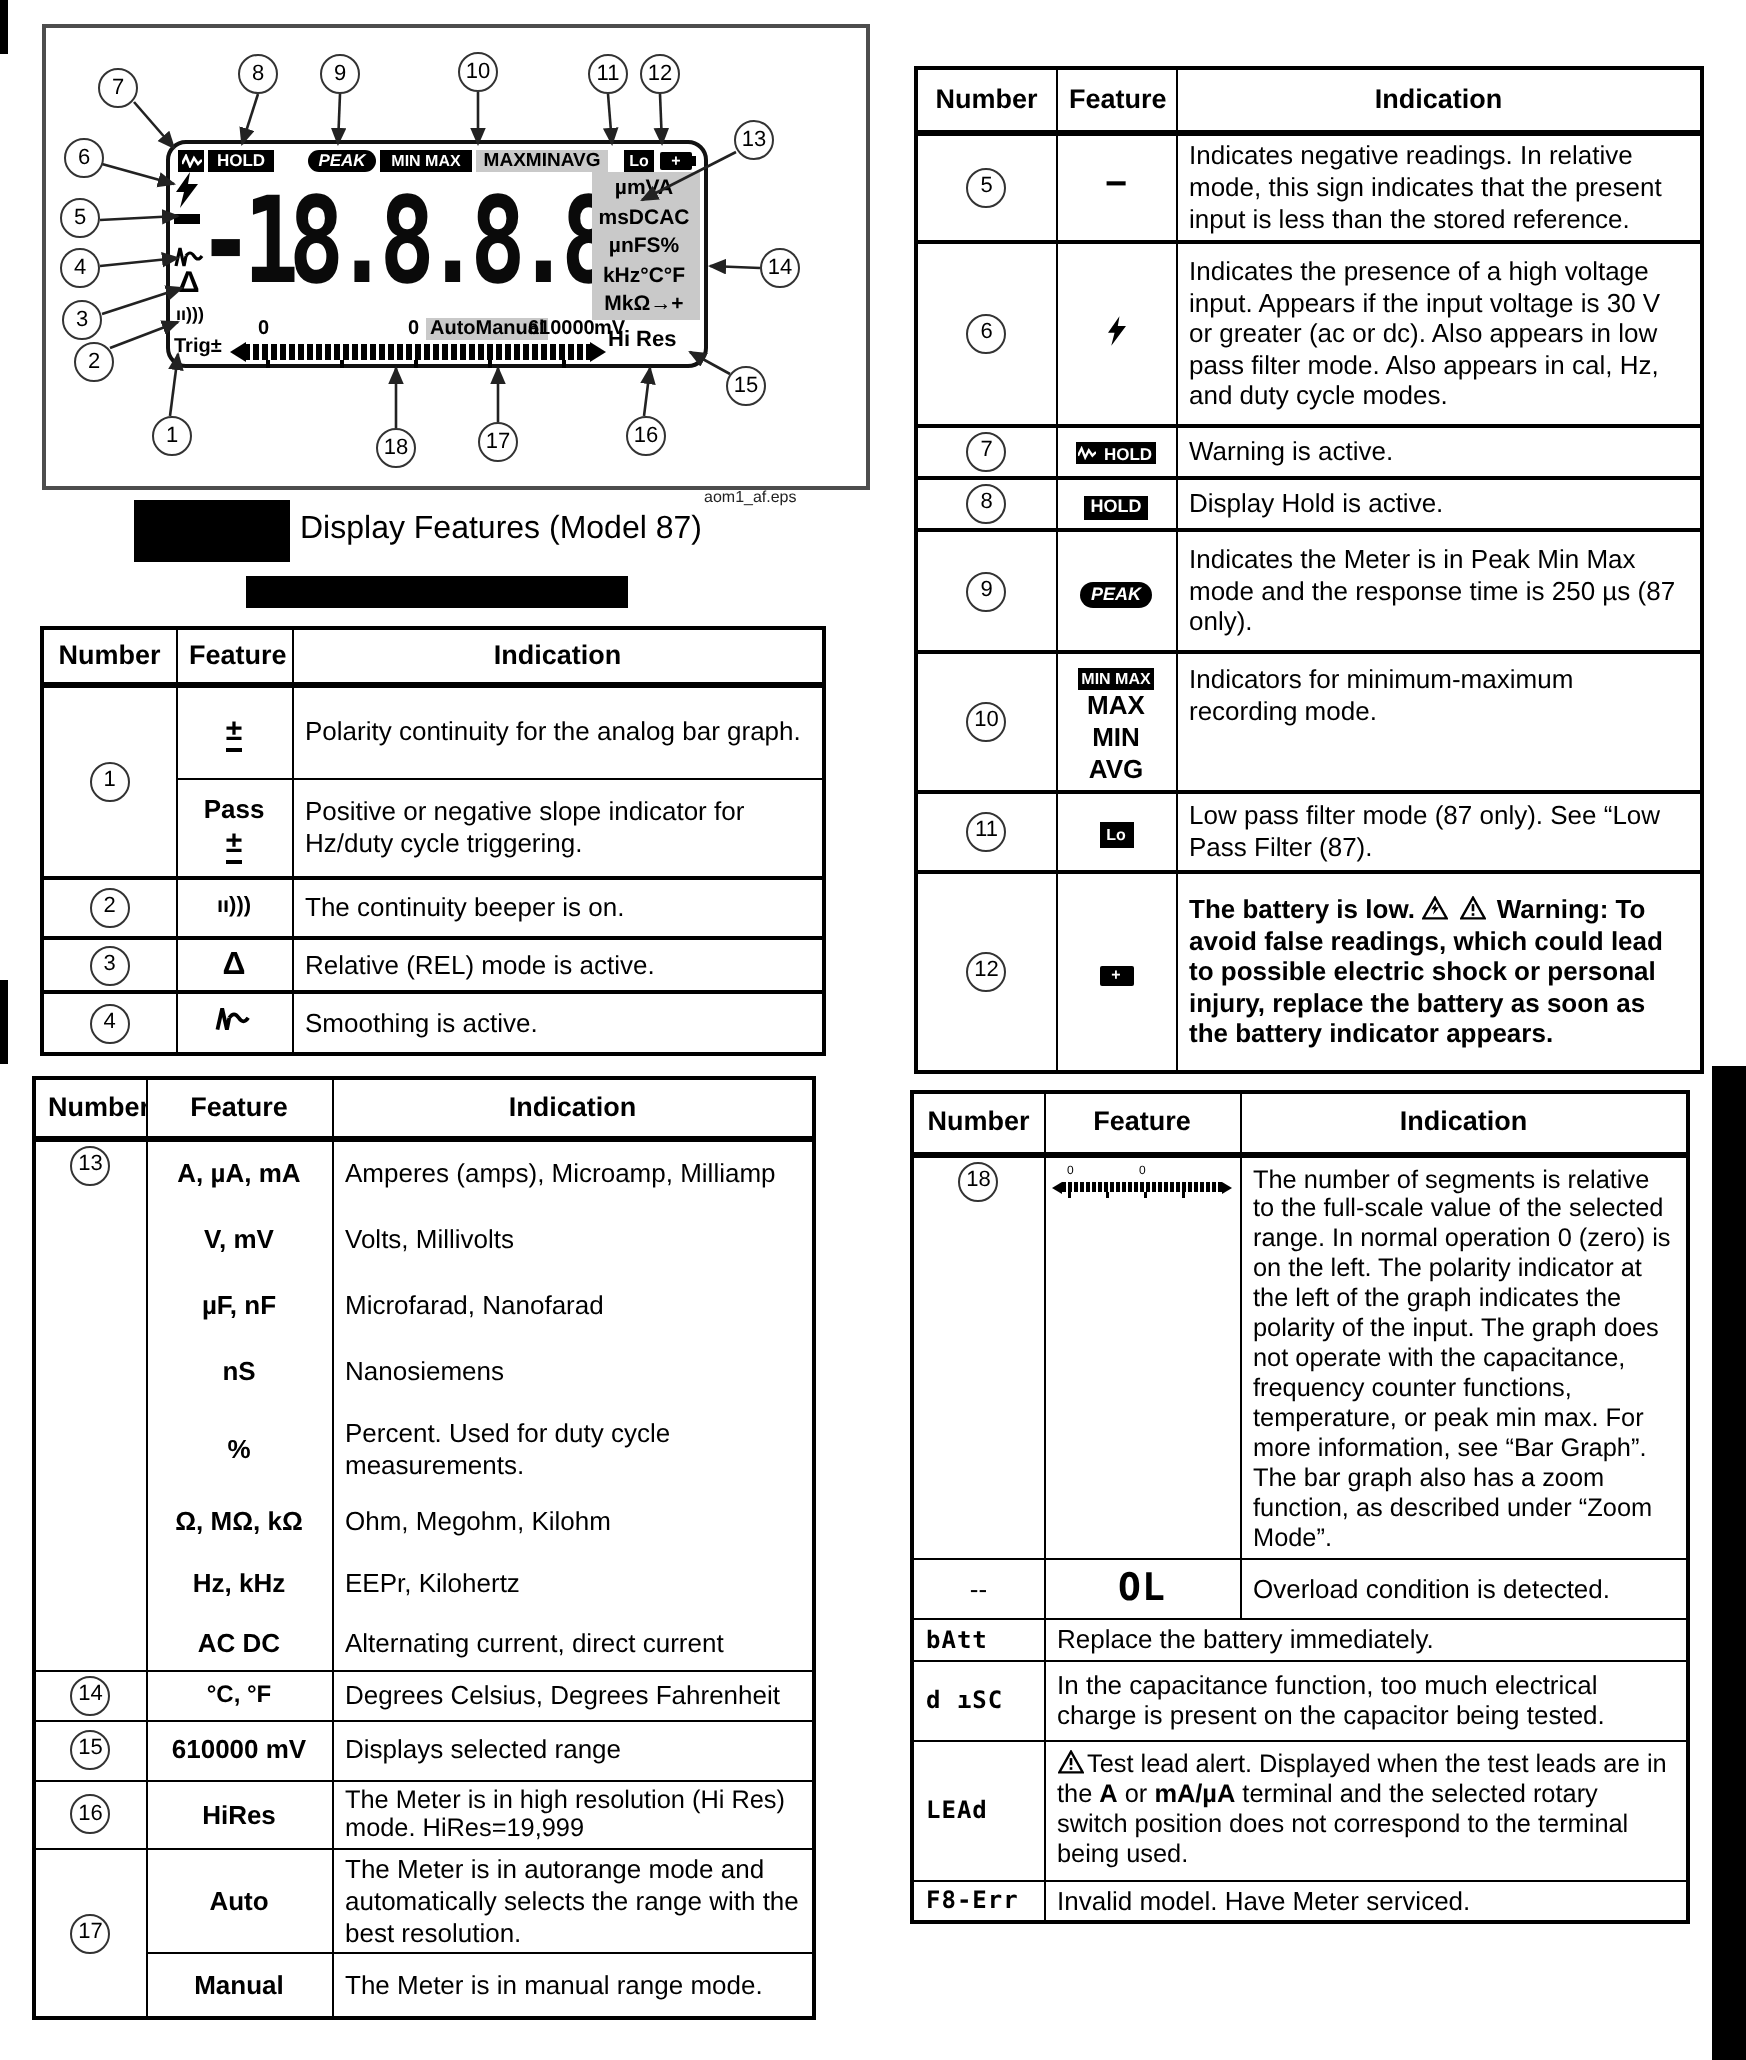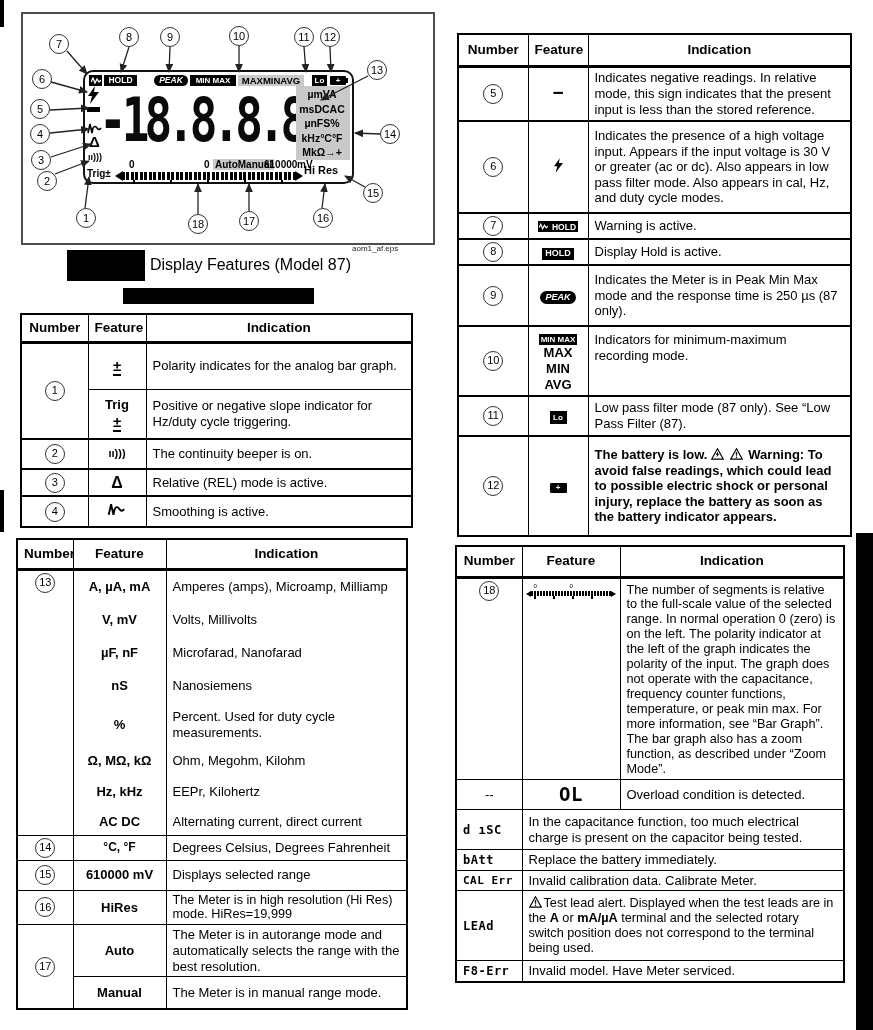--- a/index.html
+++ b/index.html
@@ -215,25 +215,25 @@
         <tr style="height:28px">
       <th>Number</th>
       <th>Feature</th>
       <th>Indication</th>
     </tr>
       </thead>
     <tbody>
       <tr class="hr" style="height:47px">
         <td class="num" rowspan="2"><span class="co" style="position:static;display:inline-flex">1</span></td>
         <td class="feat" style="font-size:15px"><span style="border-bottom:2px solid #000">±</span></td>
-        <td class="ind">Polarity indicates for the analog bar graph.</td>
+        <td class="ind">Polarity continuity for the analog bar graph.</td>
       </tr>
       <tr style="height:50px">
         <td class="feat">
-            <div>Trig</div>
+            <div>Pass</div>
             <div style="font-size:15px"><span style="border-bottom:2px solid #000">±</span></div>
           </td>
         <td class="ind">Positive or negative slope indicator for Hz/duty cycle triggering.</td>
       </tr>
       <tr class="hr" style="height:30px">
         <td class="num"><span class="co" style="position:static;display:inline-flex">2</span></td>
         <td class="feat" style="font-size:11px">ıı)))</td>
         <td class="ind">The continuity beeper is on.</td>
       </tr>
       <tr class="hr" style="height:27px">
@@ -426,31 +426,27 @@
             <div class="ticks" style="left:8px;top:9px;width:76px;height:3px;background:repeating-linear-gradient(90deg,#000 0 1.5px,transparent 1.5px 19px)"></div>
           </div>
         </td>
         <td class="ind tight" style="vertical-align:top;padding-top:4px">The number of segments is relative to the full-scale value of the selected range. In normal operation 0 (zero) is on the left. The polarity indicator at the left of the graph indicates the polarity of the input. The graph does not operate with the capacitance, frequency counter functions, temperature, or peak min max. For more information, see “Bar Graph”. The bar graph also has a zoom function, as described under “Zoom Mode”.</td>
       </tr>
       <tr style="height:30px">
         <td class="num">--</td>
         <td class="feat seg" style="font-size:19px">OL</td>
         <td class="ind">Overload condition is detected.</td>
       </tr>
+      <tr style="height:20px">
+        <td class="seg" style="font-size:12px" colspan="1">bAtt</td>
+        <td class="ind" colspan="2">Replace the battery immediately.</td>
+      </tr>
       <tr style="height:40px">
         <td class="seg" style="font-size:12px">d ıSC</td>
         <td class="ind" colspan="2">In the capacitance function, too much electrical charge is present on the capacitor being tested.</td>
-      </tr>
-      <tr style="height:20px">
-        <td class="seg" style="font-size:12px" colspan="1">bAtt</td>
-        <td class="ind" colspan="2">Replace the battery immediately.</td>
-      </tr>
-      <tr style="height:20px">
-        <td class="seg" style="font-size:11px">CAL Err</td>
-        <td class="ind" colspan="2">Invalid calibration data. Calibrate Meter.</td>
       </tr>
       <tr style="height:70px">
         <td class="seg" style="font-size:12px">LEAd</td>
         <td class="ind tight" colspan="2">
           <svg class="wicon" width="13" height="12" viewBox="0 0 20 18">
               <path d="M10 1 L19 17 H1 Z" fill="none" stroke="#000" stroke-width="1.8"></path>
               <rect x="9" y="6" width="2" height="5.5" fill="#000"></rect>
               <rect x="9" y="13" width="2" height="2" fill="#000"></rect>
             </svg><span>Test lead alert. Displayed when the test leads are in the </span><b>A</b><span> or </span><b>mA/µA</b><span> terminal and the selected rotary switch position does not correspond to the terminal being used.</span>
         </td>

